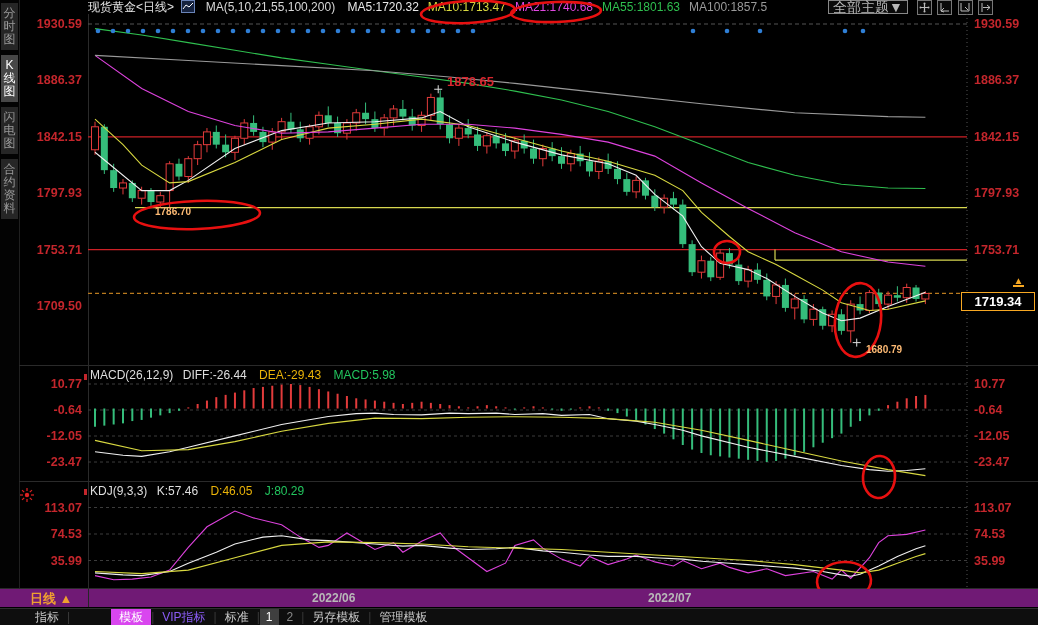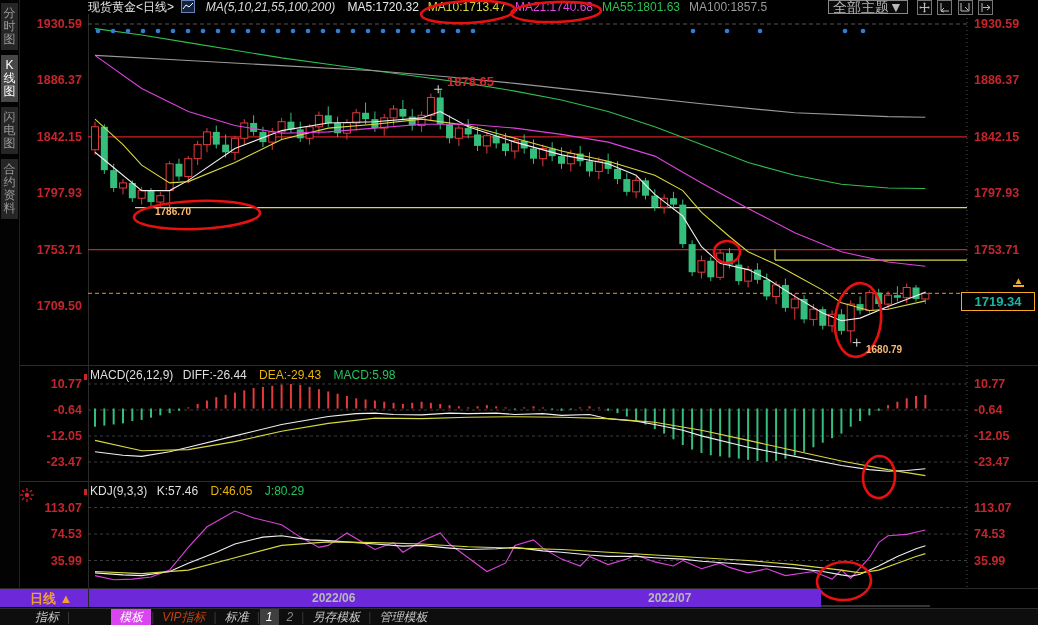--- a/index.html
+++ b/index.html
@@ -13,58 +13,58 @@
     background:#030303; border-right:1px solid #202020; z-index:6; }
   .vtab { width:17px; margin:3px 0 5px 1px; padding:4px 0; background:#262626;
     color:#9a9a9a; font-size:12px; text-align:center; }
   .vtab.active { background:#474747; color:#fff; }
   .vtab div { line-height:13px; height:13px; }
   
   .hdr { position:absolute; left:88px; top:0; width:950px; height:15px;
     font-size:12px; line-height:14px; white-space:nowrap; z-index:5; }
   .hdr span { vertical-align:top; }
   .hdr .t { color:#e6e6e6; }
-  .hdr .ma-set { color:#d8d8d8; margin-left:4px;font-style:italic; }
+  .hdr .ma-set { color:#d8d8d8; margin-left:4px; }
   .mini-chart-icon { display:inline-block; width:14px; height:13px; margin:0 3px 0 4px; }
   .theme-btn { position:absolute; left:740px; top:0px; border:1px solid #888;
     color:#b8b8b8; padding:0 4px; height:12px; line-height:12px; font-size:14px; background:#0a0a0a; }
   .hdr-icons { position:absolute; left:827px; top:0px; }
   .hdr-icon { display:inline-block; width:13px; height:13px; border:1px solid #777;
     margin-left:2px; background:#0a0a0a; }
   
   .ind-hdr { position:absolute; left:90px; font-size:12px; z-index:11; white-space:nowrap; }
   .ind-hdr .w { color:#dedede; } .ind-hdr .y { color:#eab308; margin-left:9px; }
   .ind-hdr .m { color:#22c55e; margin-left:9px; }
   
   #chart-svg { position:absolute; left:0; top:0; z-index:10; pointer-events:none; }
   
   .price-tag { position:absolute; left:961px; top:292px; width:72px; height:17px;
-    line-height:17px; border:1px solid #f7a823; color:#14b8a6; background:#000;
+    line-height:17px; border:1px solid #f7a823; color:#ffffff; background:#000;
     text-align:center; font-size:13px; font-weight:bold; z-index:11; }
   .price-marker { position:absolute; left:1013px; top:276px; z-index:11; color:#f7a823;
     font-size:10px; line-height:10px; text-align:center; }
   .price-marker .bar { width:11px; height:2px; background:#f7a823; margin-top:-1px; }
   
   .lbl { position:absolute; z-index:11; font-weight:bold; white-space:nowrap; }
   .lbl.red { color:#d8262e; font-size:13px; }
   .lbl.green { color:#fdba74; font-size:10px; }
   
-  .date-row { position:absolute; left:0; top:589px; width:821px; height:18px;
-    background:#6d28d9; z-index:12; font-size:13px; }
+  .date-row { position:absolute; left:0; top:589px; width:1038px; height:18px;
+    background:#701a75; z-index:12; font-size:13px; }
   .date-row .period { position:absolute; left:30px; top:1px; color:#f0a030; font-weight:bold; }
   .date-row .m1 { position:absolute; left:312px; top:2px; color:#b8b8b8; font-weight:bold; font-size:12px;}
   .date-row .m2 { position:absolute; left:648px; top:2px; color:#b8b8b8; font-weight:bold; font-size:12px;}
   .date-row .cell-border { position:absolute; left:88px; top:0; width:1px; height:18px; background:#262626; }
   
   .footer { position:absolute; left:0; top:608px; width:1038px; height:17px;
     background:#0e0e0e; border-top:1px solid #2e2e2e; z-index:12; font-size:12px;
     line-height:16px; white-space:nowrap; padding-left:27px; box-sizing:border-box; }
-  .footer .item { display:inline-block; padding:0 8px; color:#c8c8c8;font-style:italic; }
+  .footer .item { display:inline-block; padding:0 8px; color:#c8c8c8; }
   .footer .item.selected { background:#d946ef; color:#fff;margin-left:41px; }
-  .footer .item.vip { color:#c2410c;border-radius:6px; }
+  .footer .item.vip { color:#8b5cf6;border-radius:6px; }
   .footer .item.boxed { background:#3f3f3f; color:#fff; padding:0 6px; }
   .footer .item.dim { color:#8a8a8a; }
   .footer .sep { color:#3a3a3a; display:inline-block; }
 </style>
 </head>
 <body>
 
 <div class="tabstrip" id="tabstrip">
     <div class="vtab">
       <div>分</div>

